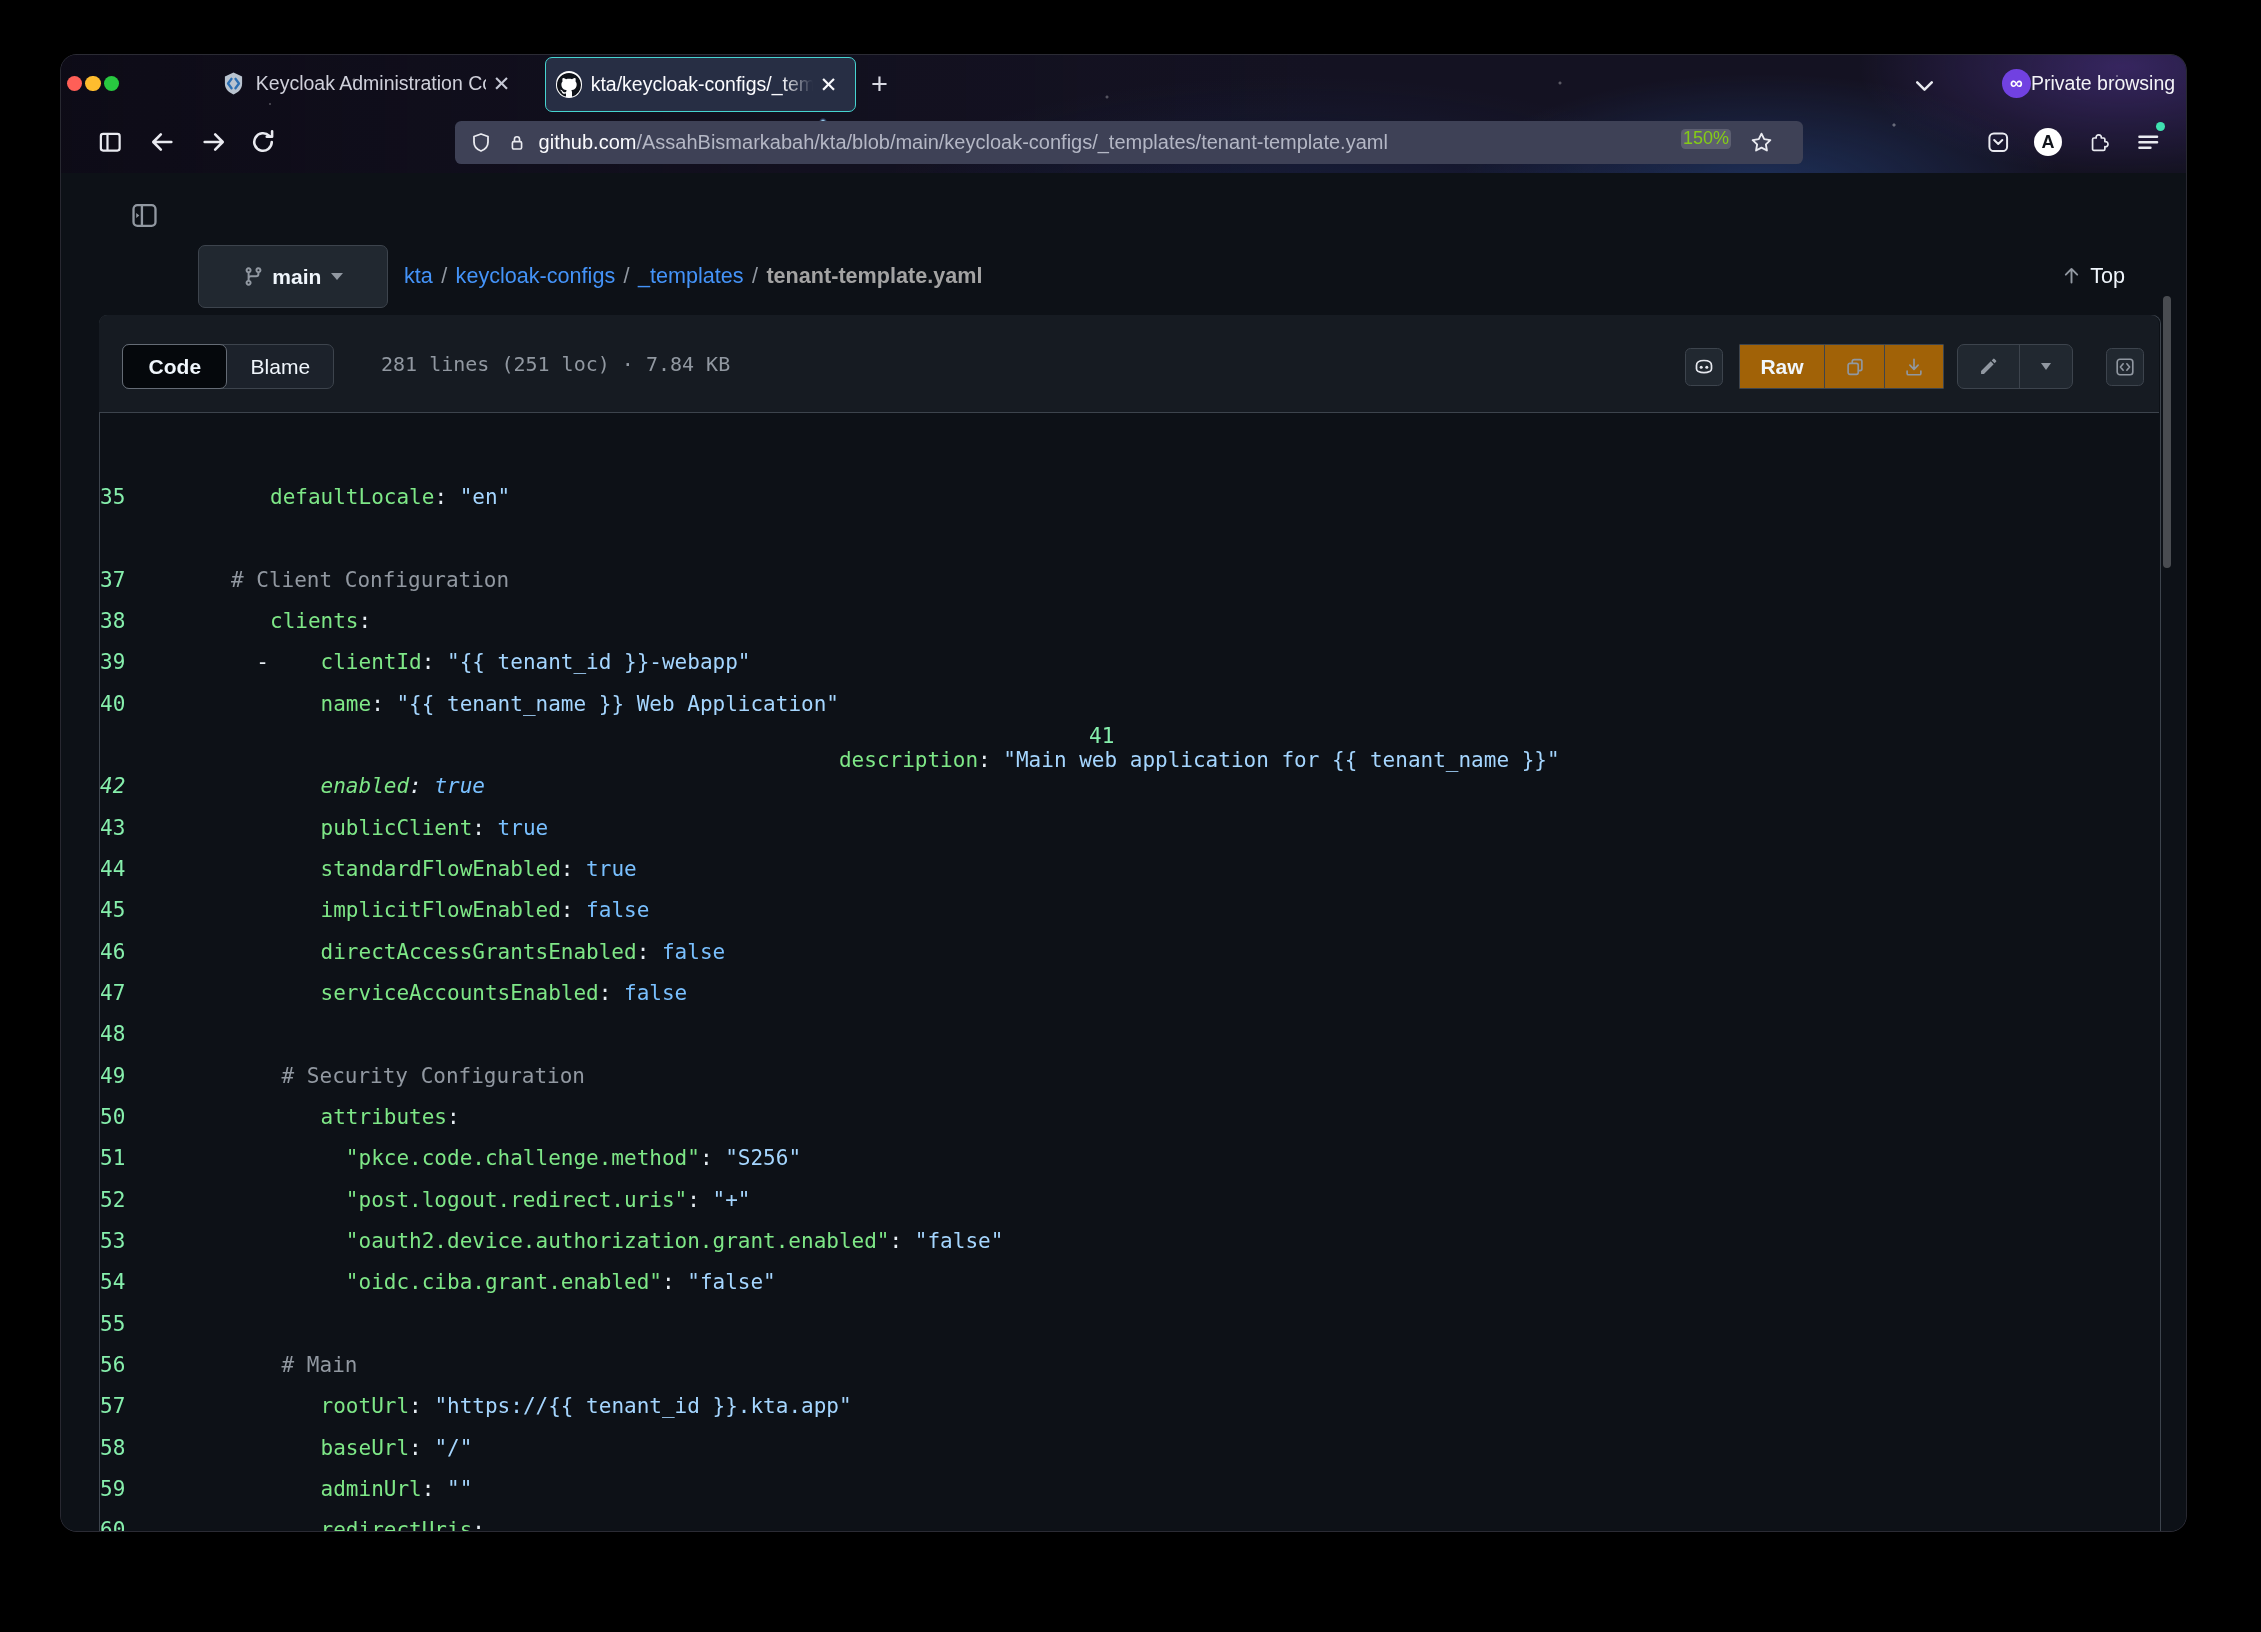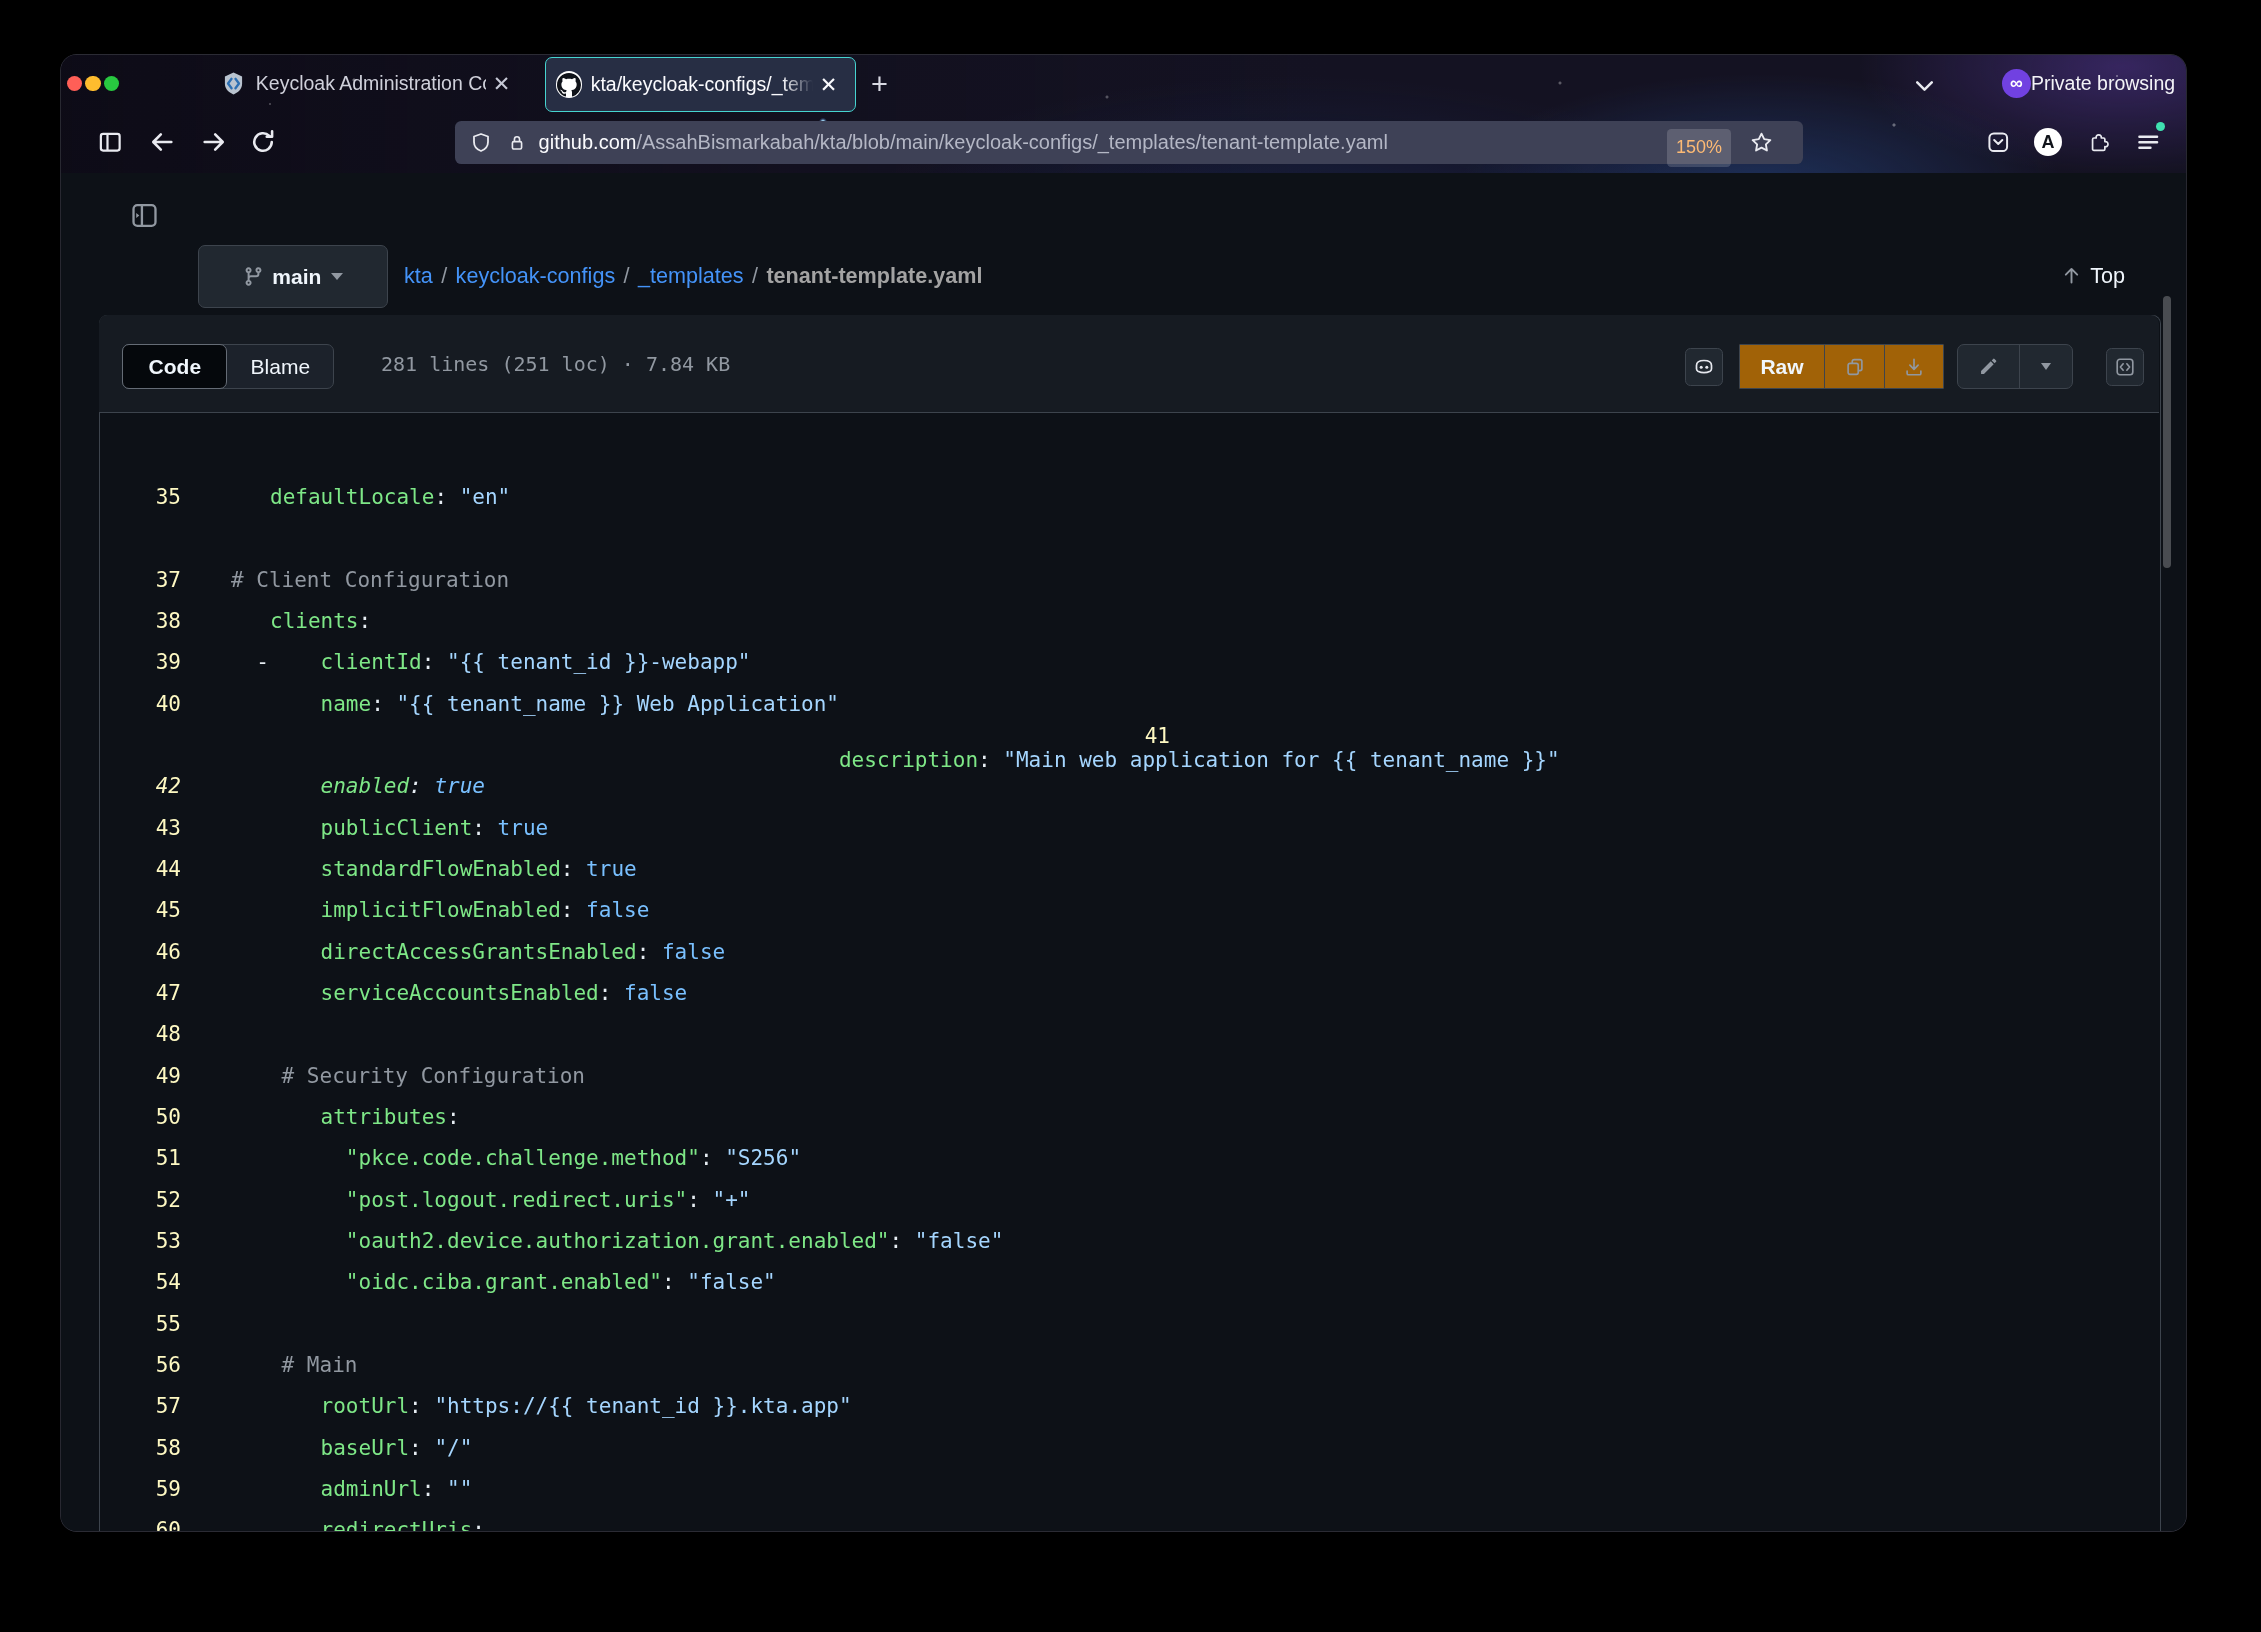--- a/index.html
+++ b/index.html
@@ -53,22 +53,22 @@
   #mask-circle{width:29px;height:29px;border-radius:50%;background:#7141e1;display:flex;align-items:center;justify-content:center;
                color:#fff;font-weight:bold;font-size:18px;}
   #private-label{font-size:19.5px;color:#f3f3f7;}
 
   .navicon{top:71px;width:32px;height:32px;display:flex;align-items:center;justify-content:center;}
   #urlbar{left:394px;top:66px;width:1348px;height:43px;background:#3e4156;border-radius:6.3px;
           display:flex;align-items:center;color:#fbfbfe;}
   #url-text{font-size:20px;white-space:nowrap;overflow:hidden;margin-left:5.6px;}
   #url-text .domain{color:#fbfbfe;}
   #url-text .path{color:#b4b7c5;}
-  #zoom-badge{position:absolute;right:72px;top:7.7px;height:38px;padding:0 9px;border-radius:4.2px;
-              background:rgba(255,255,255,.16);color:#fdba74;font-size:18px;display:flex;align-items:center;}
+  #zoom-badge{position:absolute;right:72px;top:7.7px;height:20px;padding:0 2px;border-radius:4.2px;
+              background:rgba(255,255,255,.16);color:#84cc16;font-size:18px;display:flex;align-items:center;}
   #bookmark-star{position:absolute;right:29px;top:9px;}
 
   
   #gh{left:0;top:118px;width:2125px;height:1358px;background:#0d1117;}
 
   #panel-icon{left:68px;top:27px;}
   #branch-btn{left:137px;top:72px;width:188px;height:61px;background:#212830;border:0.7px solid #3d444d;border-radius:7px;
               display:flex;align-items:center;justify-content:center;color:#f0f6fc;}
   #branch-label{font-size:21px;font-weight:bold;margin:0 9.8px 0 8.4px;}
   .caret{width:0;height:0;border-left:6.3px solid transparent;border-right:6.3px solid transparent;border-top:7.7px solid #9198a1;}
@@ -104,21 +104,21 @@
   #edit-group{left:1858px;top:29px;height:45px;display:flex;background:#212830;border:0.7px solid #3d444d;
               border-radius:7px;box-sizing:border-box;}
   #edit-btn{width:61px;}
   #edit-caret-btn{width:52px;border-left:0.7px solid #3d444d;}
   #symbols-btn{left:2007px;top:33px;}
 
   
   #rows{left:39px;top:303px;width:2059px;height:1173px;}
   .crow{position:absolute;left:0;width:2059px;height:42px;display:flex;align-items:center;
         font-family:"DejaVu Sans Mono",monospace;font-size:21px;}
-  .lnum{width:81px;text-align:right;color:#fef9c3;flex:0 0 auto;}
+  .lnum{width:81px;text-align:left;color:#86efac;flex:0 0 auto;}
   .ltxt{margin-left:50px;white-space:pre;color:var(--fg,#e6edf3);}
   .tk-k{color:var(--key,#7ee787);margin-left:39px;}
   .tk-s{color:var(--string,#a5d6ff);}
   .tk-b{color:var(--const,#79c0ff);}
   .tk-c{color:var(--comment,#9198a1);}
   .tk-d{color:var(--fg,#e6edf3);}
 
   #scroll-thumb{left:2102px;top:123px;width:8.4px;height:272px;border-radius:4.2px;background:rgba(255,255,255,.25);}
 </style>
 </head>

